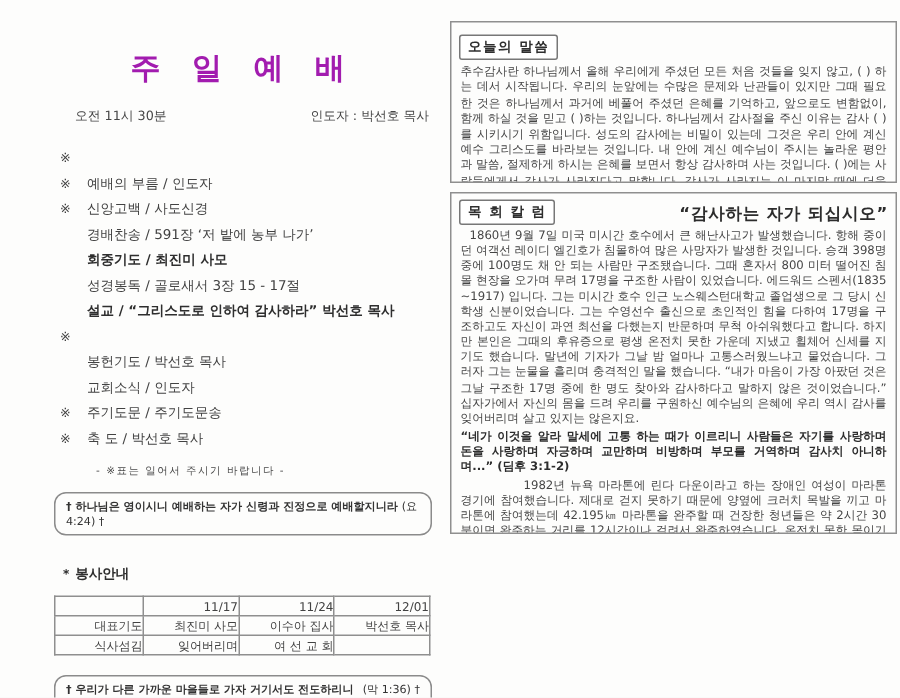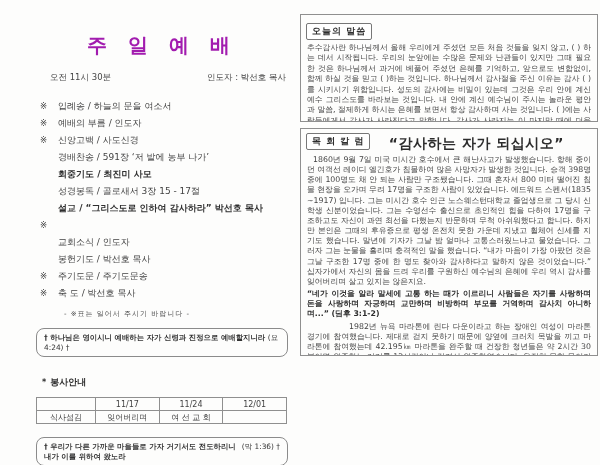--- a/index.html
+++ b/index.html
@@ -42,37 +42,37 @@
   .verse-box.bottom .ref{float:right;font-weight:normal;}
   .service-heading{
     font-size:9px;font-weight:bold;color:#2f2f2f;margin:19px 0 0 6px;
   }
   .service-heading .h-marker{font-size:8px;margin-right:4px;}
   table.volunteer{
     border-collapse:collapse;margin-top:8px;width:251px;table-layout:fixed;
   }
   table.volunteer td,table.volunteer th{
     border:1px solid #8f8f8f;font-size:8px;font-weight:normal;
-    text-align:center;height:12px;padding:0;color:#424242;white-space:nowrap;overflow:hidden;
+    text-align:right;height:12px;padding:0;color:#424242;white-space:nowrap;overflow:hidden;
   }
   table.volunteer col.c1{width:59px;}
   .verse-box.bottom{margin-top:13px;}
   
   .right-col{position:absolute;left:300px;top:14px;width:298px;}
   .rc-box{border:1px solid #8f8f8f;background:#fdfdfc;}
   .rc-box.word{height:108px;padding:4px 5px 0 5px;box-sizing:border-box;overflow:hidden;}
   .rc-box.column{height:228px;margin-top:6px;padding:4px 5px 0 5px;box-sizing:border-box;overflow:hidden;}
   .label-box{
     display:inline-block;border:1px solid #777;padding:1px 5px 1px 5px;
     font-size:9px;font-weight:bold;color:#2e2e2e;letter-spacing:1px;
     border-radius:2px;background:#fff;
   }
   .col-head{display:flex;justify-content:space-between;align-items:flex-start;}
   .col-title{
-    font-size:14px;font-weight:bold;color:#2c2c2c;margin-right:28px;margin-top:2px;
+    font-size:11px;font-weight:bold;color:#2c2c2c;margin-top:2px;
     letter-spacing:0.5px;
   }
   .body-text{
     font-size:7.8px;line-height:10.4px;color:#444;
     text-align:justify;word-break:break-all;margin:3px 1px 0 1px;
   }
   .body-text.tight{line-height:10.15px;margin-top:2px;}
   .bold-verse{font-weight:bold;color:#2d2d2d;}
   .indent-sm{text-indent:6px;}
   .indent-lg{text-indent:42px;}
@@ -84,30 +84,30 @@
 
   <div class="left-col">
     <h1 class="lc-title">주 일 예 배</h1>
 
     <div class="time-row">
       <span>오전 11시 30분</span>
       <span>인도자 : 박선호 목사</span>
     </div>
 
     <div class="items">
-      <div class="worship-item"><span class="marker">※</span><span>입례송 / 하늘의 문을 여소서</span></div>
+      <div class="worship-item"><span class="marker">※</span></div>
       <div class="worship-item"><span class="marker">※</span><span>예배의 부름 / 인도자</span></div>
       <div class="worship-item"><span class="marker">※</span><span>신앙고백 / 사도신경</span></div>
       <div class="worship-item"><span class="marker"></span><span>경배찬송 / 591장 ‘저 밭에 농부 나가’</span></div>
       <div class="worship-item bold"><span class="marker"></span><span>회중기도 / 최진미 사모</span></div>
       <div class="worship-item"><span class="marker"></span><span>성경봉독 / 골로새서 3장 15 - 17절</span></div>
       <div class="worship-item bold"><span class="marker"></span><span>설교 /  “그리스도로 인하여 감사하라”  박선호 목사</span></div>
       <div class="worship-item"><span class="marker">※</span></div>
+      <div class="worship-item"><span class="marker"></span><span>봉헌기도 / 박선호 목사</span></div>
       <div class="worship-item"><span class="marker"></span><span>교회소식 / 인도자</span></div>
-      <div class="worship-item"><span class="marker"></span><span>봉헌기도 / 박선호 목사</span></div>
       <div class="worship-item"><span class="marker">※</span><span>주기도문 / 주기도문송</span></div>
       <div class="worship-item"><span class="marker">※</span><span>축 도 / 박선호 목사</span></div>
     </div>
 
     <div class="stand-note">- ※표는 일어서 주시기 바랍니다 -</div>
 
     <div class="verse-box">
       <span>† 하나님은 영이시니 예배하는 자가 신령과 진정으로 예배할지니라</span>
       <span class="ref">(요4:24) †</span>
     </div>
@@ -122,20 +122,26 @@
           <col>
           <col>
           <col>
         </colgroup>
       <tbody>
           <tr>
         <th></th>
         <th>11/17</th>
         <th>11/24</th>
         <th>12/01</th>
+      </tr>
+      <tr>
+        <td>대표기도</td>
+        <td>최진미 사모</td>
+        <td>이수아 집사</td>
+        <td>박선호 목사</td>
       </tr>
       <tr>
         <td>식사섬김</td>
         <td>잊어버리며</td>
         <td>여 선 교 회</td>
         <td></td>
       </tr>
     </tbody>
       </table>
 

